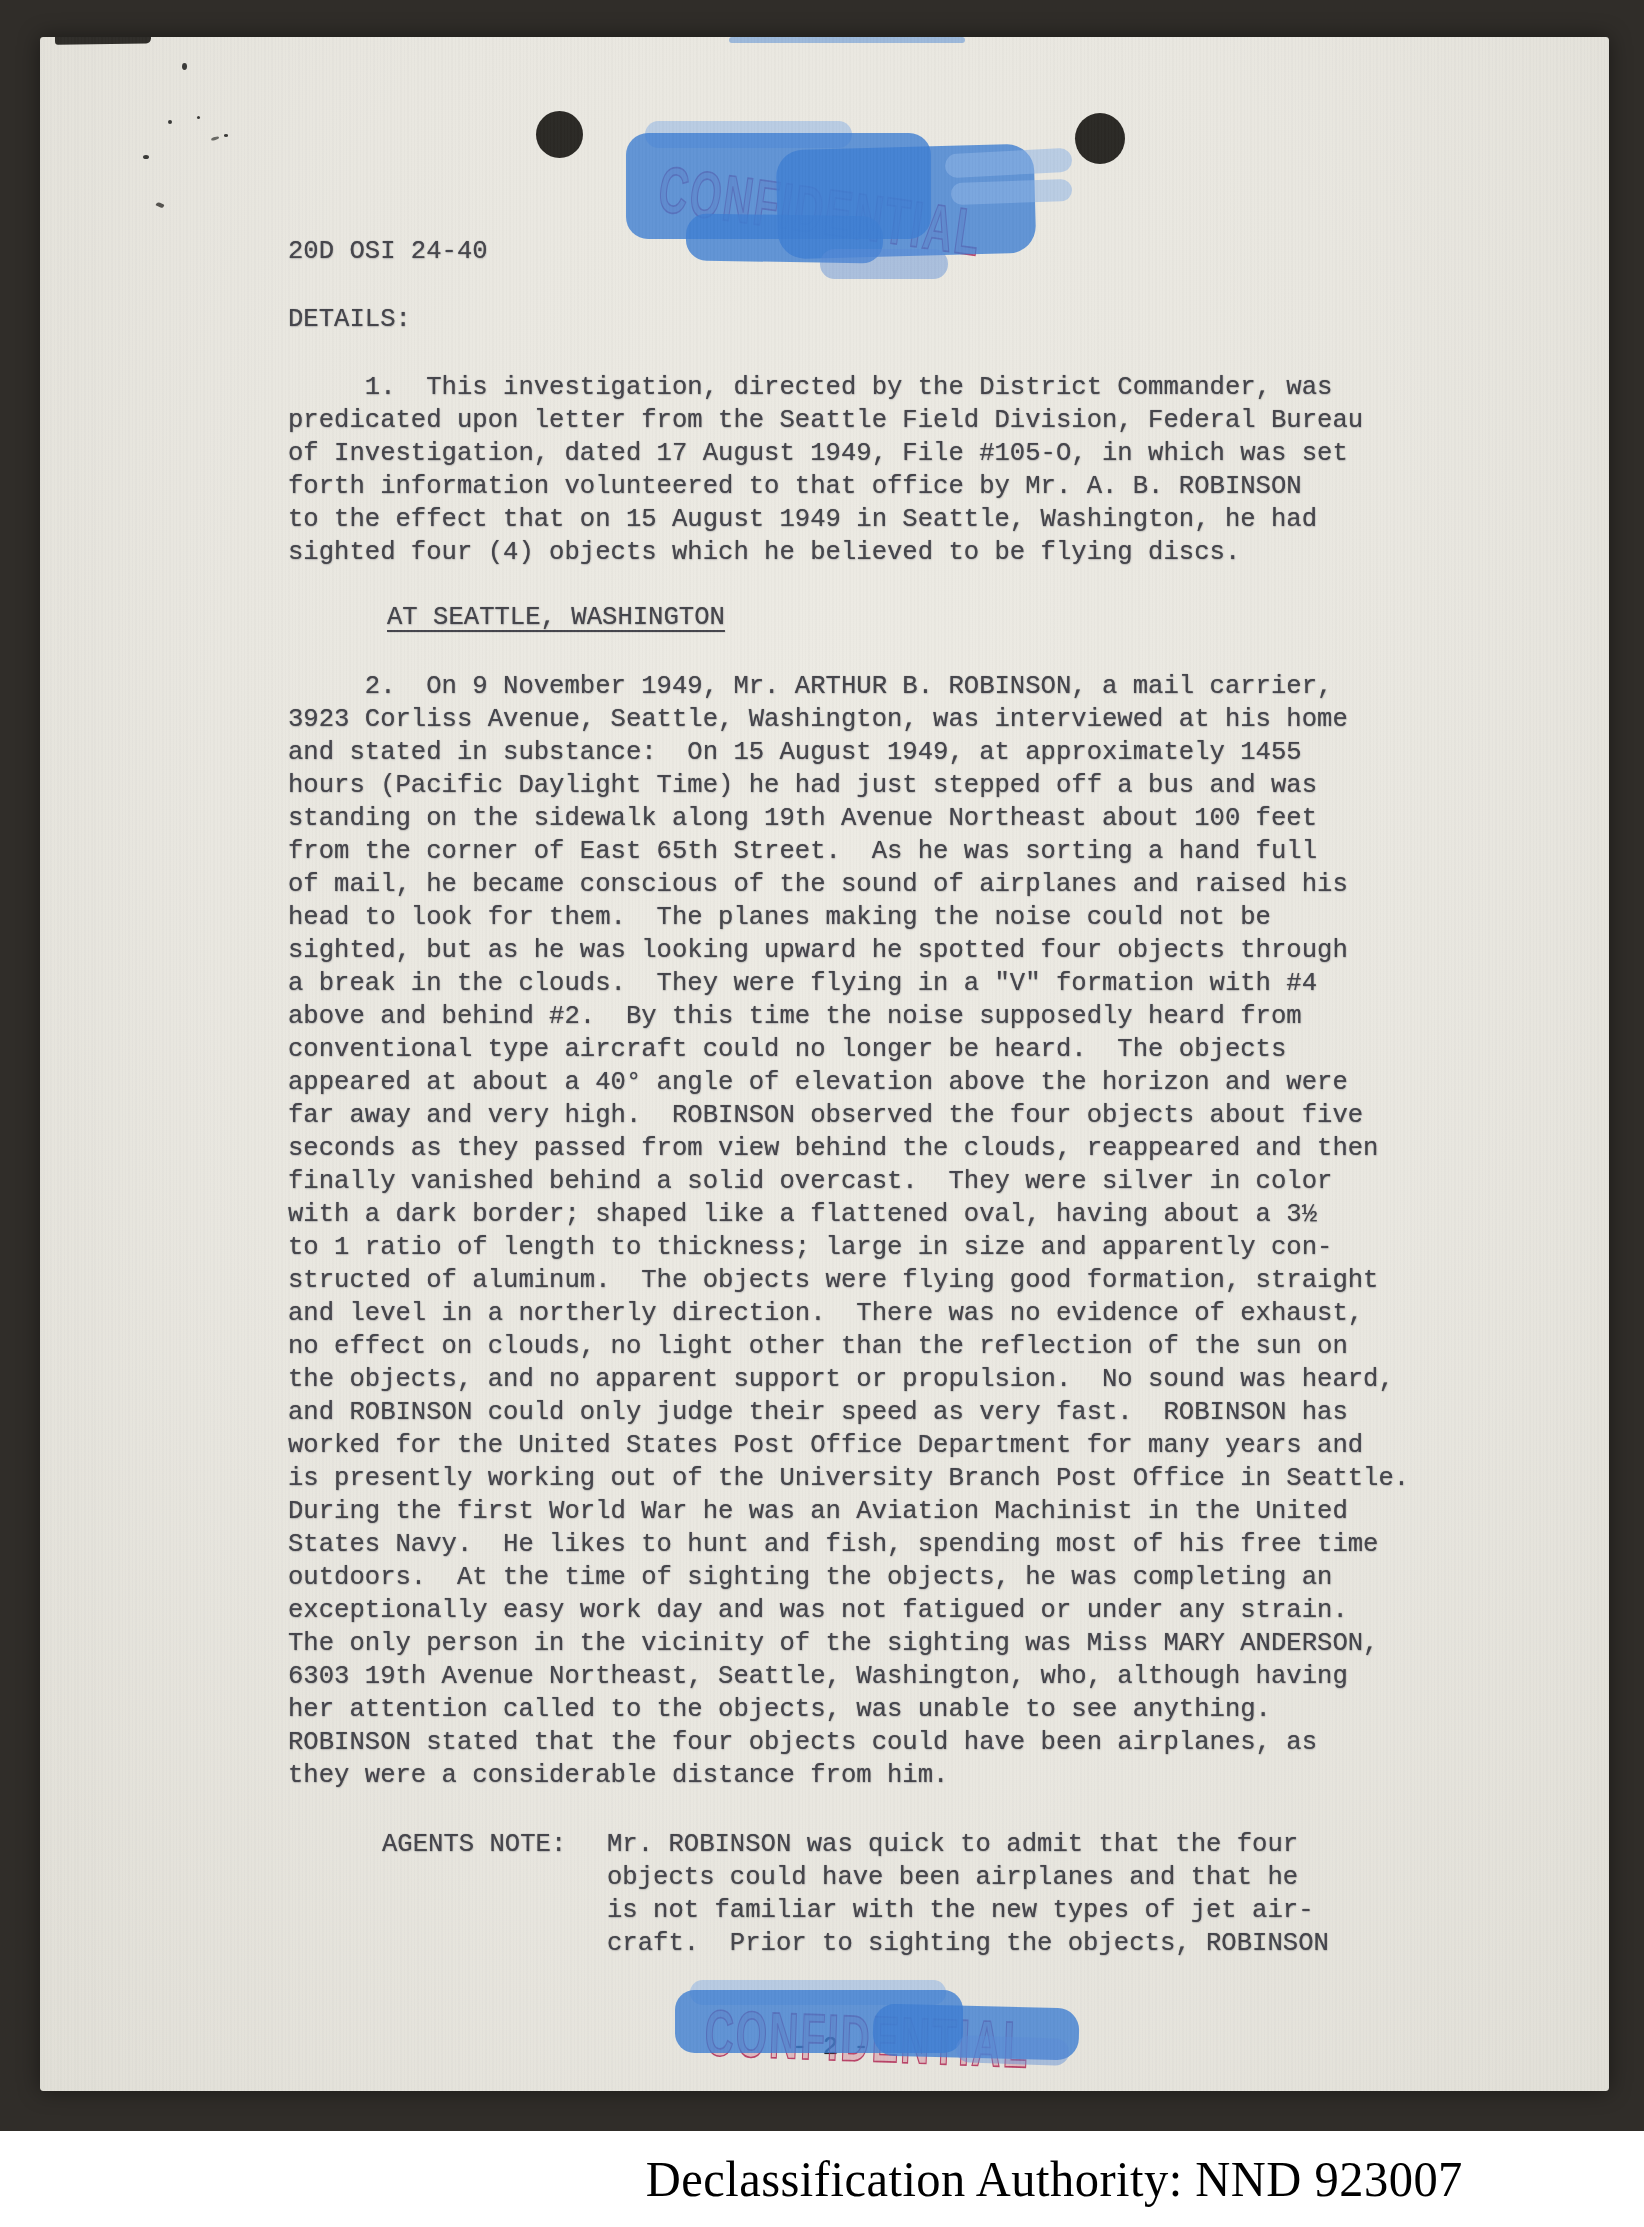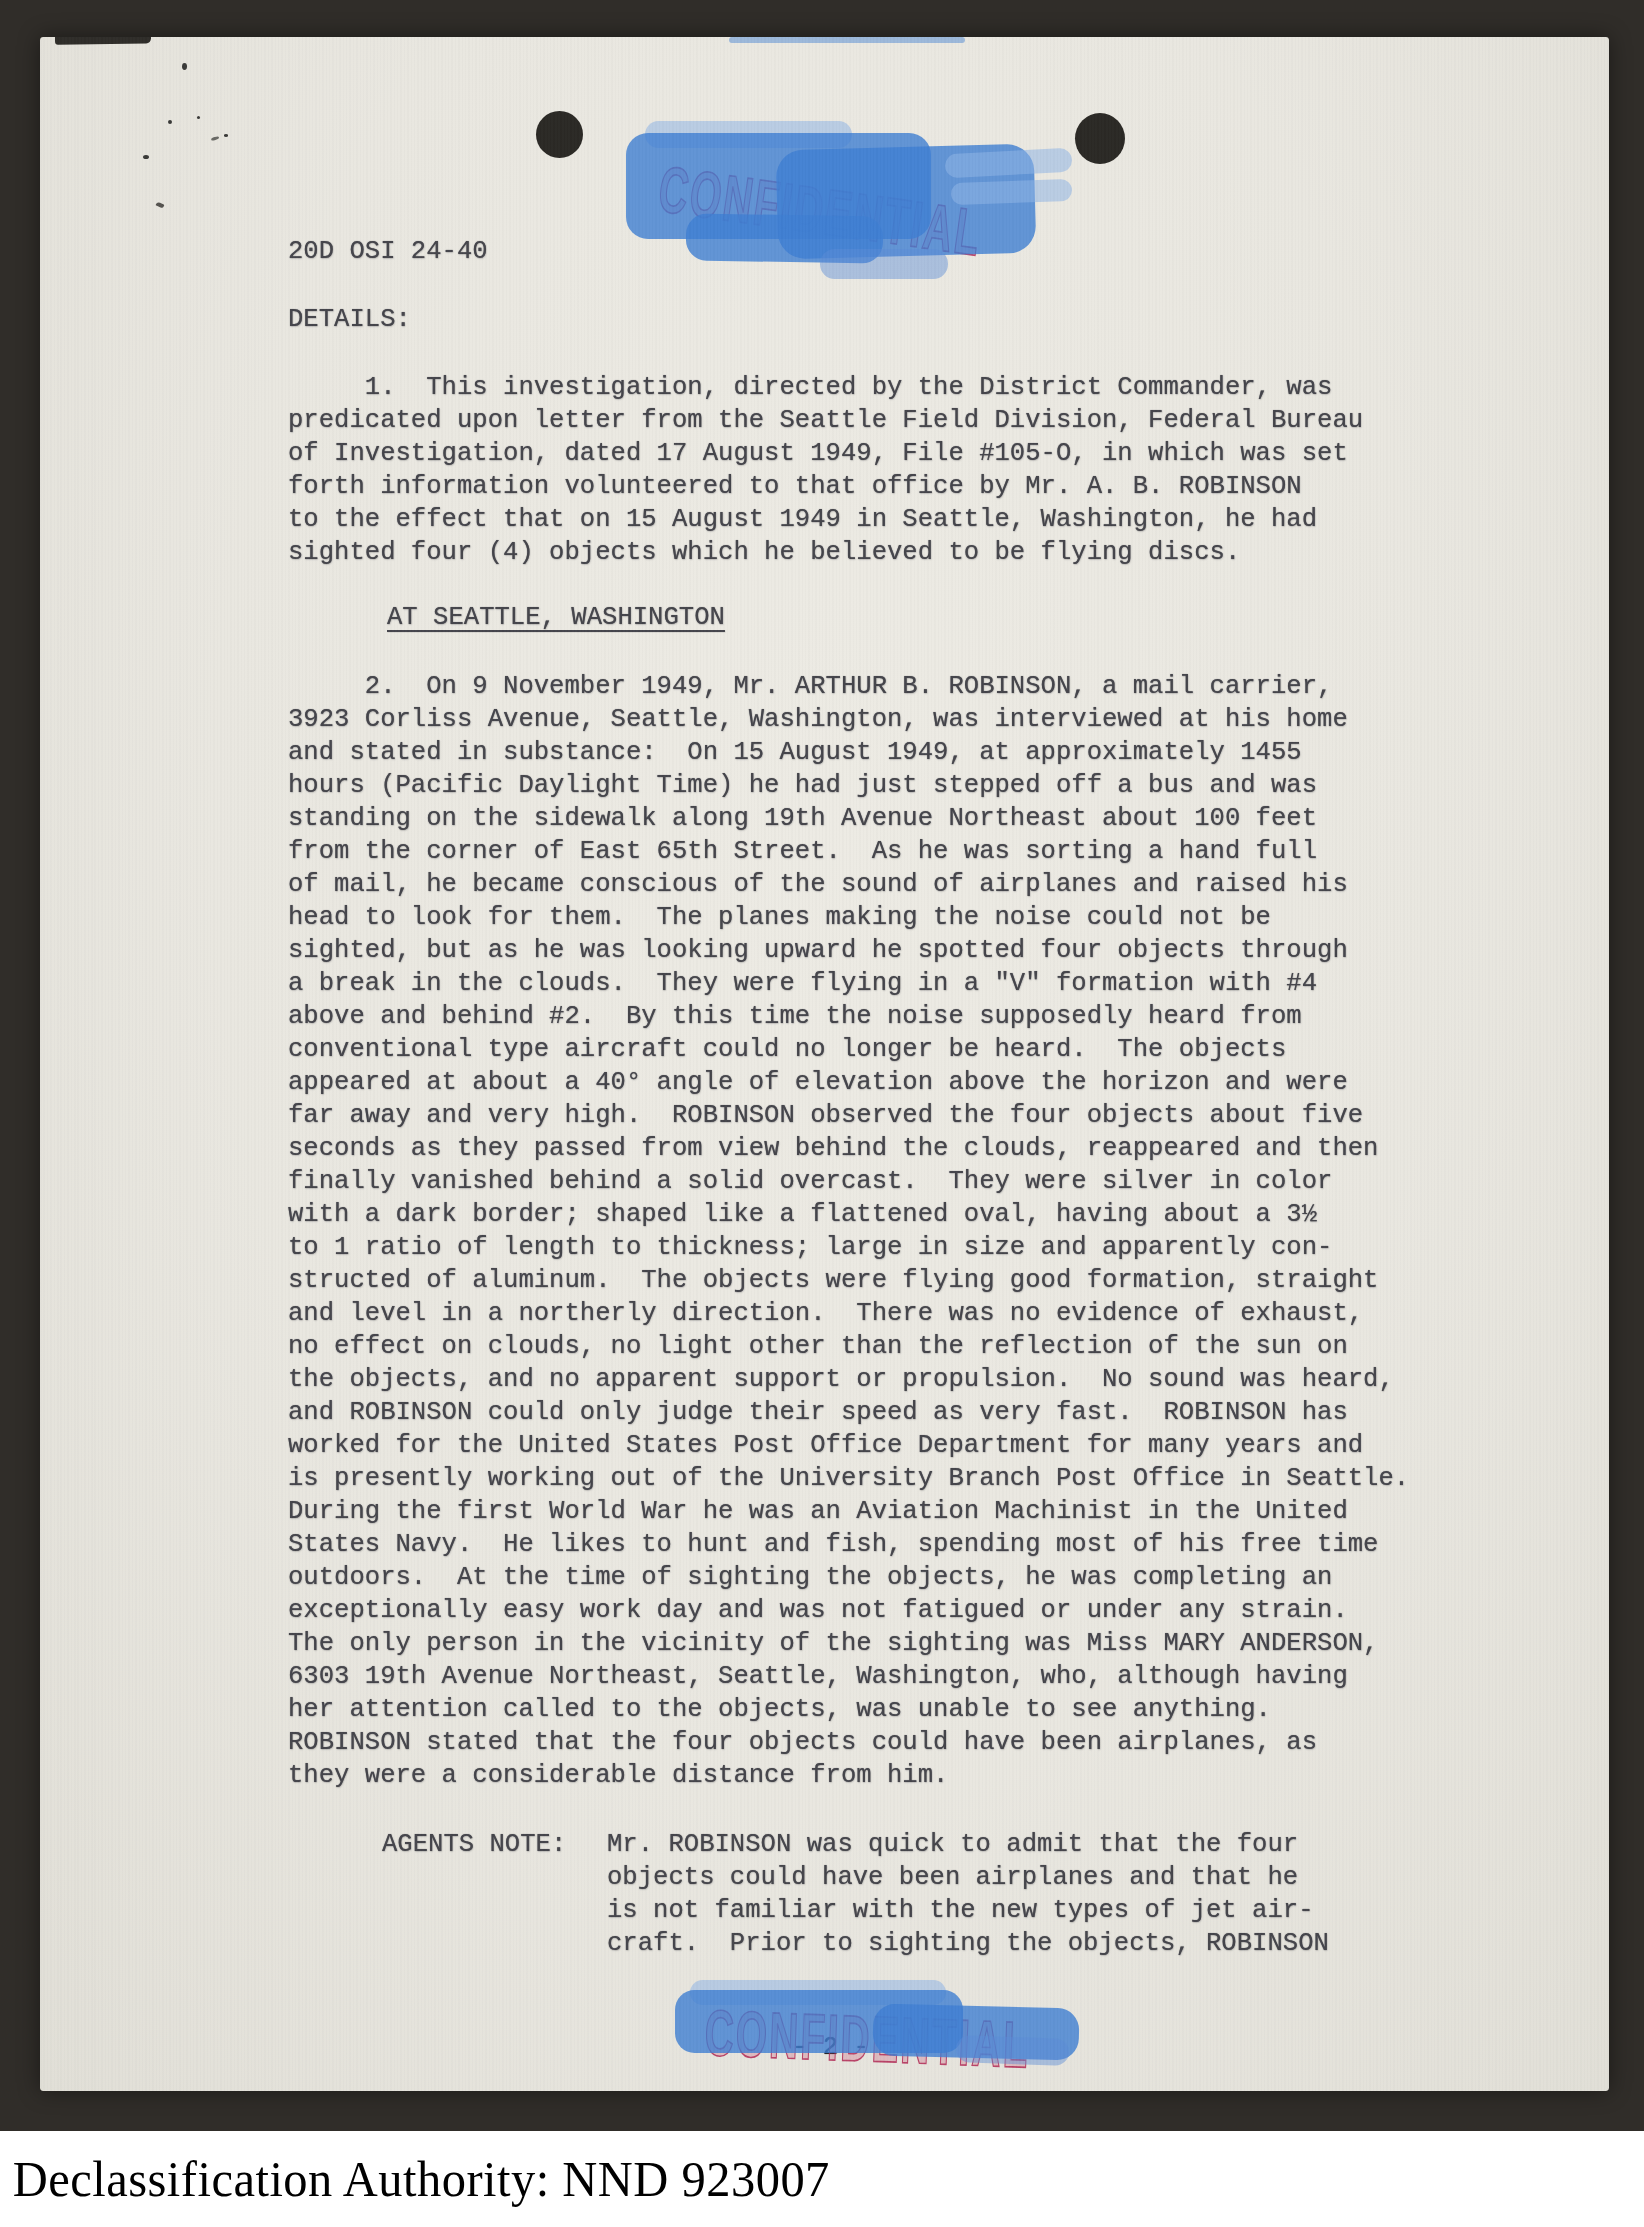--- a/index.html
+++ b/index.html
@@ -57,21 +57,21 @@
     white-space:nowrap;
   }
   .stamp-top{left:624px;top:119px;transform:rotate(8deg) scaleX(.62);}
   .stamp-bottom{left:666px;top:1963px;transform:rotate(2.2deg) scaleX(.62);}
   .blob{position:absolute;background:#3e7ed2;opacity:.80;}
   .blob.light{background:#8fb4e6;opacity:.55;}
   .blob.faint{background:#5a8cd7;opacity:.45;}
   .pagenum{color:#26262b;text-shadow:0 0 1px rgba(30,30,35,.9);}
   .footer-band{
     position:absolute;left:0;top:2131px;width:1475px;height:96px;background:#ffffff;
-    display:flex;align-items:center;justify-content:flex-start;
+    display:flex;align-items:center;justify-content:flex-end;
   }
   .footer-text{
     font-family:"Liberation Serif","DejaVu Serif",serif;
     font-size:50px;color:#000000;letter-spacing:0.5px;
     transform:scaleX(.97);
   }
 </style>
 </head>
 <body>
 

